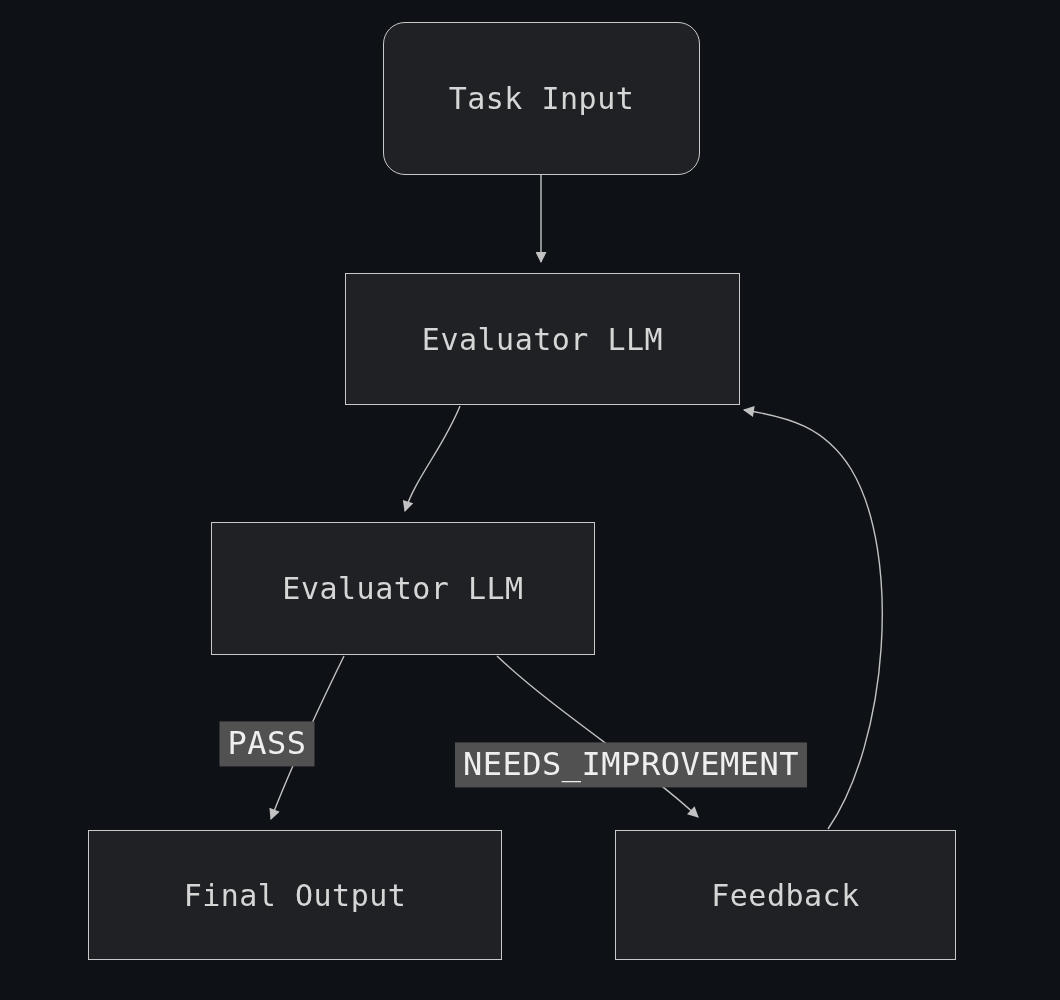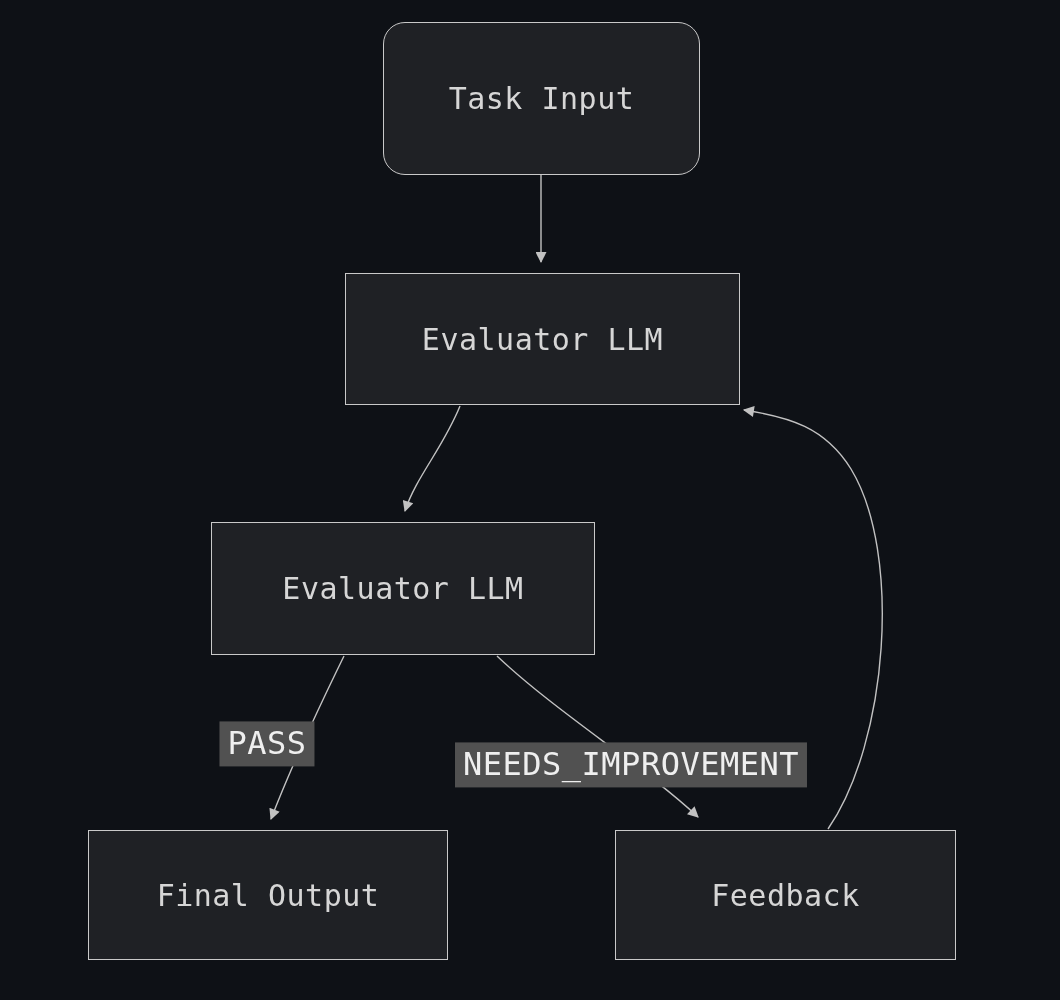--- a/index.html
+++ b/index.html
@@ -83,21 +83,21 @@
   </div>
 
   <div class="node" style="left:345px; top:273px; width:395px; height:132px;">
     <span>Evaluator LLM</span>
   </div>
 
   <div class="node" style="left:211px; top:522px; width:384px; height:133px;">
     <span>Evaluator LLM</span>
   </div>
 
-  <div class="node" style="left:88px; top:830px; width:360px; height:130px;">
+  <div class="node" style="left:88px; top:830px; width:414px; height:130px;">
     <span>Final Output</span>
   </div>
 
   <div class="node" style="left:615px; top:830px; width:341px; height:130px;">
     <span>Feedback</span>
   </div>
 
   <div class="edge-label" style="left:267px; top:744px;">PASS</div>
 
   <div class="edge-label" style="left:631px; top:743px;margin-top:22px;">NEEDS_IMPROVEMENT</div>

